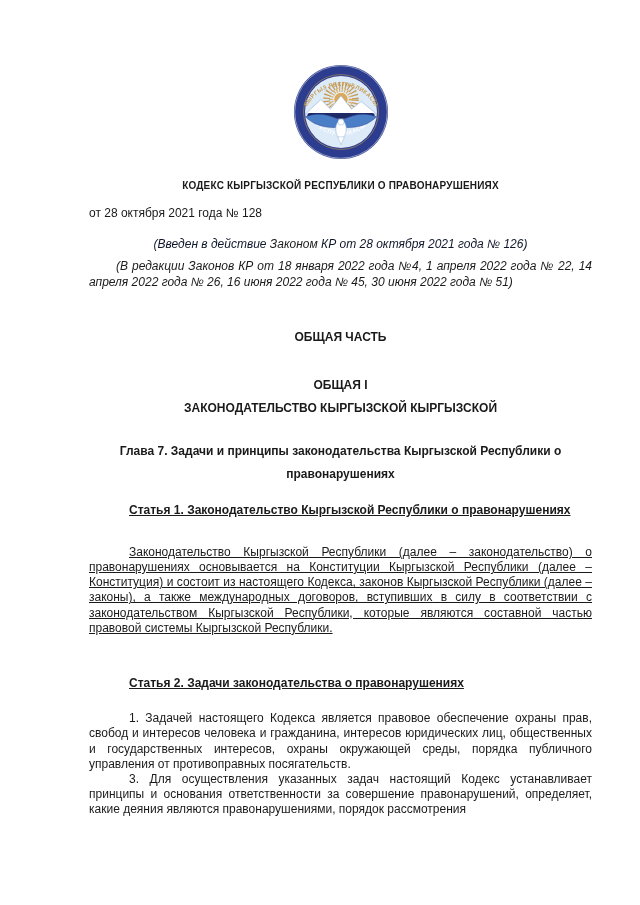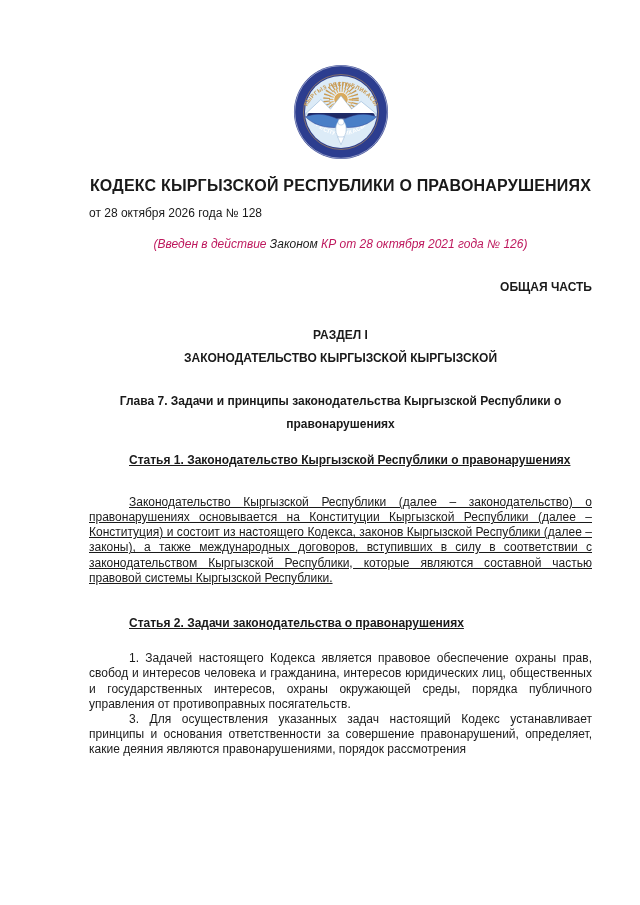--- a/index.html
+++ b/index.html
@@ -13,58 +13,58 @@
   .page { width: 640px; height: 905px; position: relative; }
   .content { padding: 0 48px 0 89px; font-size: 12px; line-height: 15.2px; }
 
   .emblem-wrap { margin-top: 64px; text-align: center; height: 96px; }
   .emblem-wrap svg { width: 96px; height: 96px; display: inline-block; }
 
   .doc-title {
     margin-top: 18px;
     text-align: center;
     font-weight: bold;
-    font-size: 16px;
+    font-size: 10px;
     letter-spacing: 0.2px;
     line-height: 15px;
   }
   .date-line { margin-top: 13px; text-align: left; }
   .enactment-line {
     margin-top: 16px;
     text-align: center;
     font-style: italic;
   }
-  .enactment-line .link { color: #be185d; }
+  .enactment-line .link { color: #0f172a; }
   .edition-note {
     margin-top: 7px;
     font-style: italic;
     text-align: justify;
     text-indent: 27px;
     line-height: 15.5px;
   }
   .part-heading {
-    margin-top: 28px;
-    text-align: right; font-weight: bold;
+    margin-top: 40px;
+    text-align: center; font-weight: bold;
   }
   .section-block { margin-top: 28px; }
   .section-block div {
     text-align: center; font-weight: bold; line-height: 23px;
   }
   .chapter-heading {
     margin-top: 20px;
     text-align: center; font-weight: bold; line-height: 23px;
   }
   .article-heading {
     margin-top: 17px;
     font-weight: bold;
     text-align: justify;
     text-indent: 40px;
     text-decoration: underline;
   }
-  .article-heading.a2 { margin-top: 30px; }
+  .article-heading.a2 { margin-top: 40px; }
   .body-par {
     text-align: justify;
     text-indent: 40px;
     margin: 0;
   }
   .body-par.first { margin-top: 27px; text-decoration: underline; }
   .body-par.gap { margin-top: 20px; }
 </style>
 </head>
 <body>
@@ -101,33 +101,34 @@
         <path d="M 52,58 C 66,51 77,51 87,55 C 79,63 68,67 53,66 Z" fill="#4a7fc7" stroke="#2c3d8f" stroke-width="0.5"></path>
 
         <ellipse cx="50" cy="68" rx="5.5" ry="9.5" fill="#ffffff" stroke="#8fb2d4" stroke-width="0.6"></ellipse>
         <circle cx="50" cy="60.5" r="3.2" fill="#ffffff" stroke="#8fb2d4" stroke-width="0.5"></circle>
         <path d="M 46.5,76 L 50,84 L 53.5,76 Z" fill="#ffffff" stroke="#8fb2d4" stroke-width="0.5"></path>
       </svg>
     </div>
 
     <div class="doc-title">КОДЕКС КЫРГЫЗСКОЙ РЕСПУБЛИКИ О ПРАВОНАРУШЕНИЯХ</div>
 
-    <div class="date-line">от 28 октября 2026 года № 128</div>
+    <div class="date-line">от 28 октября 2021 года № 128</div>
 
     <div class="enactment-line">
       <span class="link">(Введен в действие </span>
       <span>Законом </span>
       <span class="link">КР от 28 октября 2021 года № 126)</span>
     </div>
 
+    <div class="edition-note">(В редакции Законов КР от 18 января 2022 года №4, 1 апреля 2022 года № 22, 14 апреля 2022 года № 26, 16 июня 2022 года № 45, 30 июня 2022 года № 51)</div>
 
     <div class="part-heading">ОБЩАЯ ЧАСТЬ</div>
 
     <div class="section-block">
-      <div>РАЗДЕЛ I</div>
+      <div>ОБЩАЯ I</div>
       <div>ЗАКОНОДАТЕЛЬСТВО КЫРГЫЗСКОЙ КЫРГЫЗСКОЙ</div>
     </div>
 
     <div class="chapter-heading">Глава 7. Задачи и принципы законодательства Кыргызской Республики о правонарушениях</div>
 
     <div class="article-heading">Статья 1. Законодательство Кыргызской Республики о правонарушениях</div>
 
     <p class="body-par first">Законодательство Кыргызской Республики (далее – законодательство) о правонарушениях основывается на Конституции Кыргызской Республики (далее – Конституция) и состоит из настоящего Кодекса, законов Кыргызской Республики (далее – законы), а также международных договоров, вступивших в силу в соответствии с законодательством Кыргызской Республики, которые являются составной частью правовой системы Кыргызской Республики.</p>
 
     <div class="article-heading a2">Статья 2. Задачи законодательства о правонарушениях</div>

